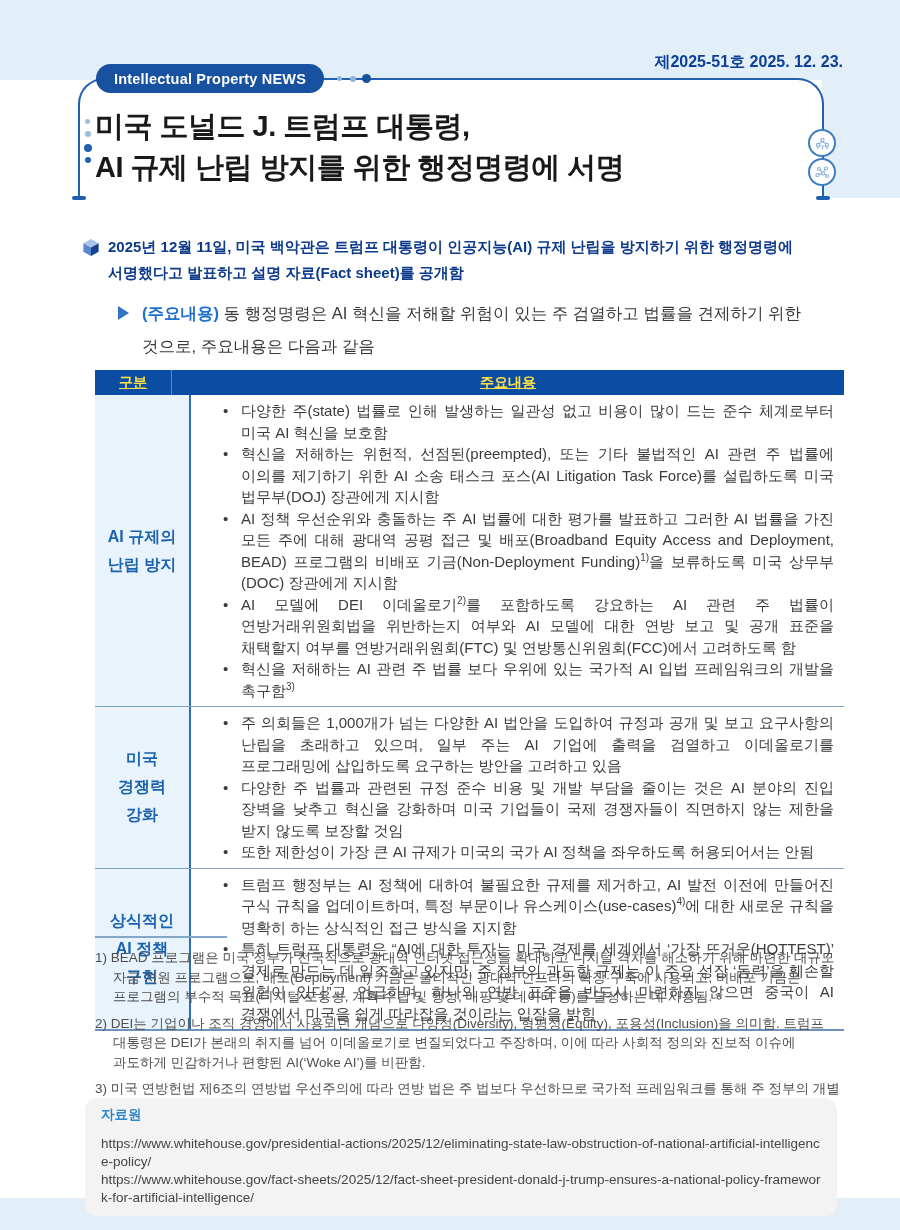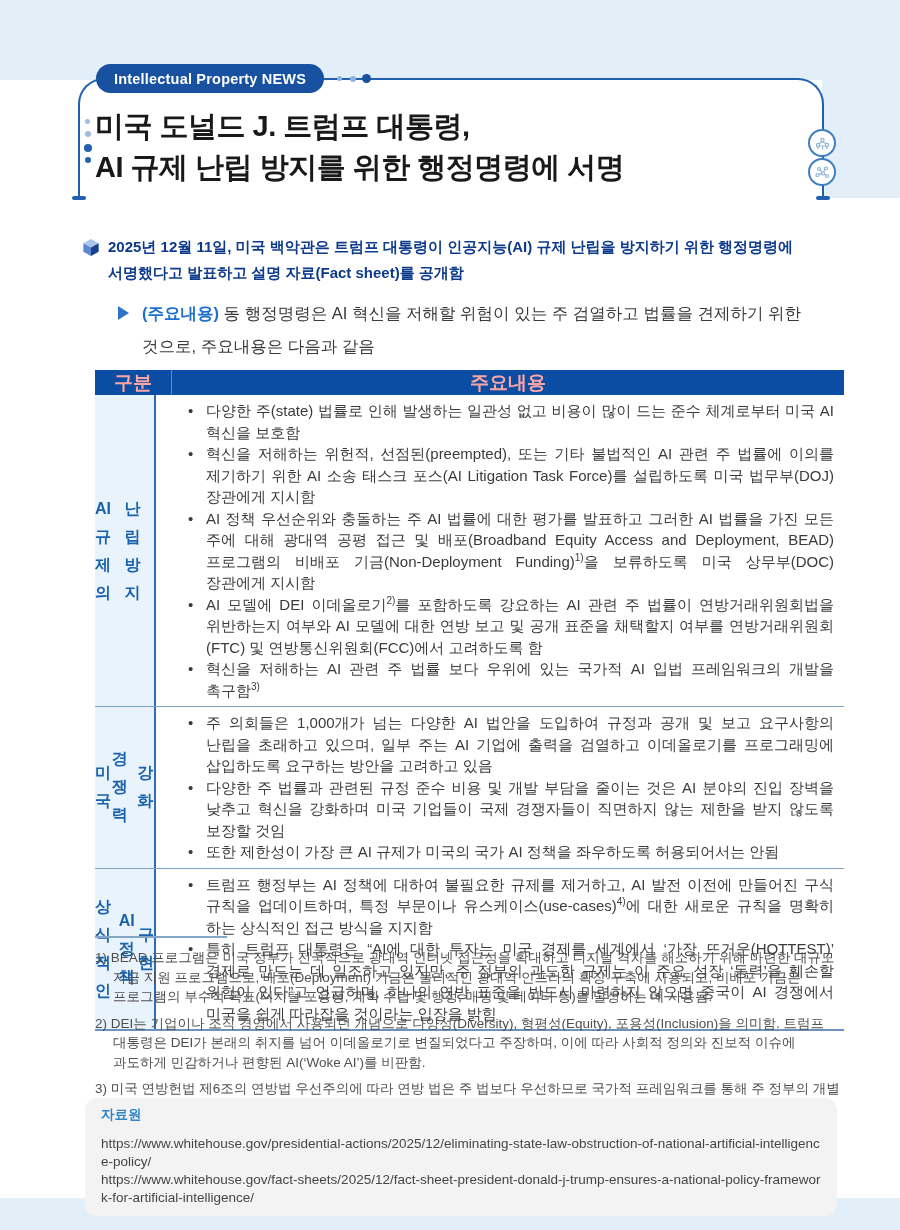--- a/index.html
+++ b/index.html
@@ -56,25 +56,25 @@
                 border-bottom:7px solid transparent; border-left:11px solid #2e73c6; }
   .sub p { margin-left:12px; font-size:16.5px; color:#3a3a3a; line-height:33px; word-break:keep-all; }
   .sub .sub-label { font-weight:700; color:#1e70cf; }
 
   
   .tbl { position:absolute; left:95px; top:370px; width:749px; }
   .thead { display:flex; background:#0a4da3; height:25px; }
   .thead .h1 { width:77px; display:flex; align-items:center; justify-content:center;
                border-right:1px solid #5d8cc4; }
   .thead .h2 { flex:1; display:flex; align-items:center; justify-content:center; }
-  .thead span { color:#fca5a5; font-size:19px; font-weight:700; }
+  .thead span { color:#fde047; font-size:14px; font-weight:700;text-decoration:underline; }
   .trow { display:flex; border-bottom:1.5px solid #7da3c9; }
   .trow:last-child { border-bottom:2px solid #6e92ba; }
-  .tlabel { width:61px; background:#e9f3fc; border-right:2px solid #2f6cb4;
-            display:flex; flex-direction:row; align-items:center; justify-content:center; }
+  .tlabel { width:96px; background:#e9f3fc; border-right:2px solid #2f6cb4;
+            display:flex; flex-direction:column; align-items:center; justify-content:center; }
   .tlabel div { color:#1a61ae; font-size:16px; font-weight:700; line-height:28px; }
   .tcontent { flex:1; padding:5px 10px 5px 24px; }
   .bullet { position:relative; padding-left:26px; font-size:15px; color:#3b3b3b;
             line-height:21.5px; text-align:justify; word-break:keep-all; }
   .bullet::before { content:"•"; position:absolute; left:8px; color:#3b3b3b; }
   .bullet sup { font-size:10px; line-height:0; }
 
   
   .fn-divider { position:absolute; left:95px; top:936px; width:132px; height:2px; background:#84a7c9; }
   .footnotes { position:absolute; left:95px; top:948px; width:752px; }
@@ -89,20 +89,21 @@
 </style>
 </head>
 <body>
 
 <div id="page">
 
   <div class="band-top"></div>
   <div class="band-right"></div>
   <div class="band-bottom"></div>
 
+  <div class="issue">제2025-51호 2025. 12. 23.</div>
 
   <div class="frame"></div>
   <div class="tick tick-l"></div>
   <div class="tick tick-r"></div>
 
   <div class="badge">
     <span>Intellectual Property NEWS</span>
   </div>
 
   <div class="hline-dot hd1"></div>

